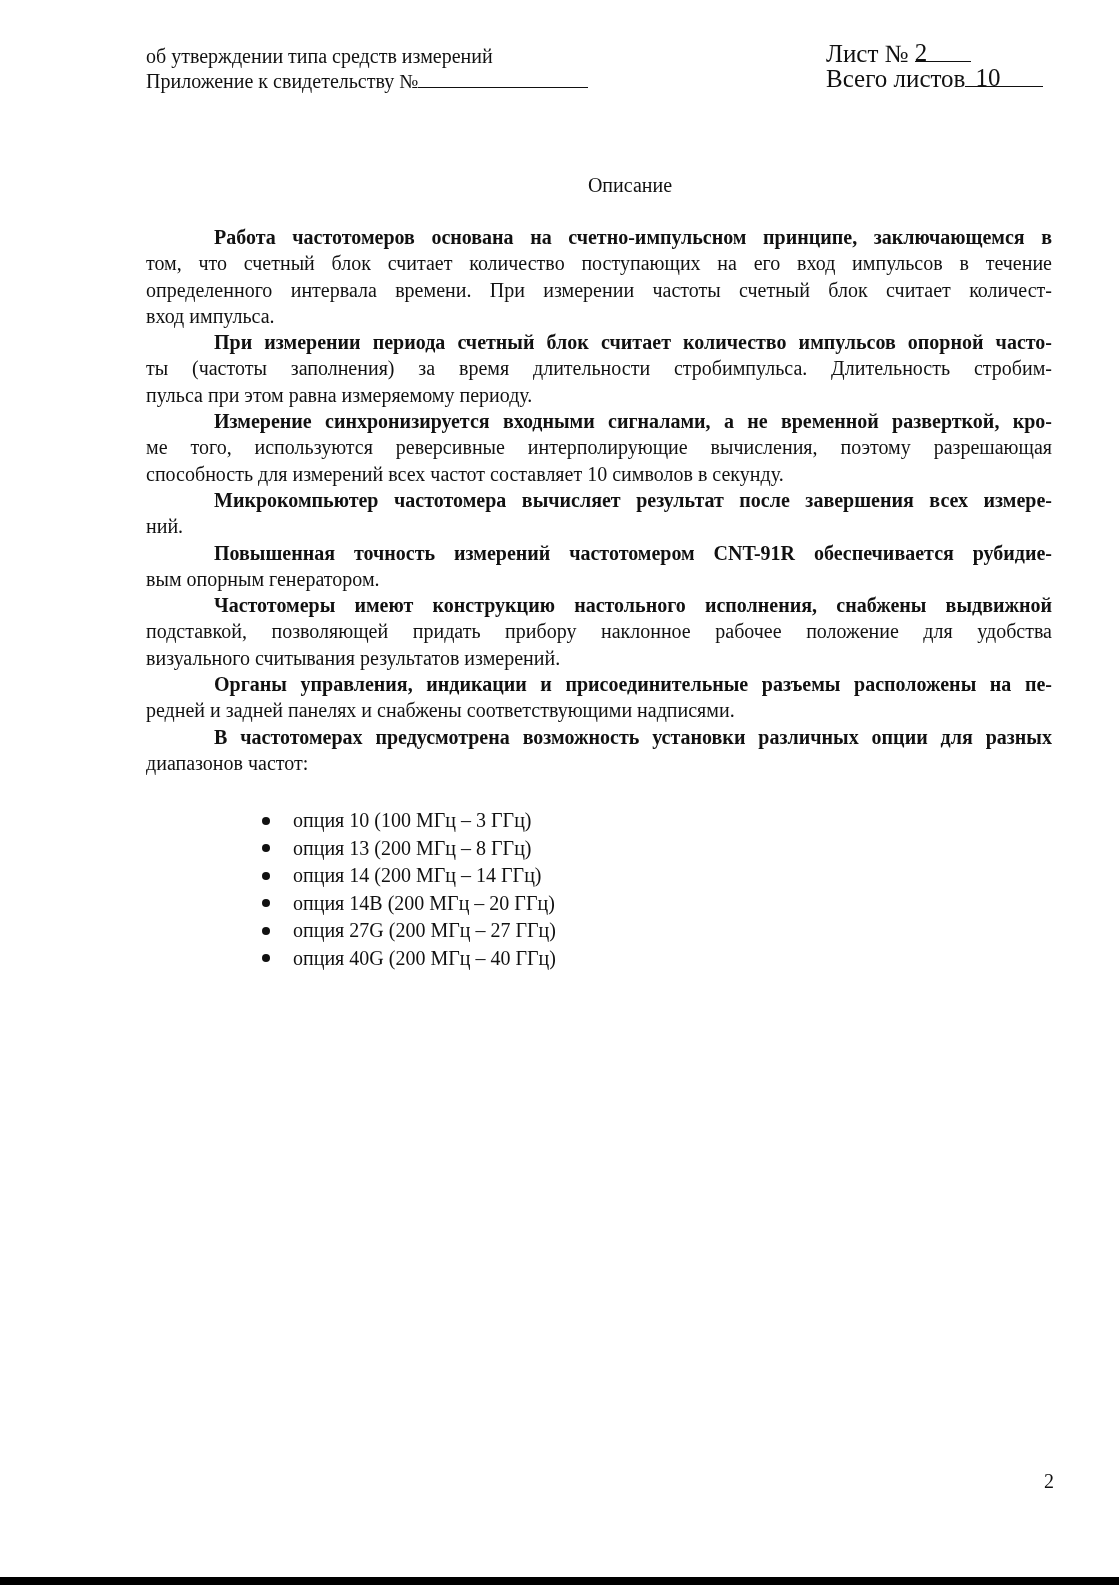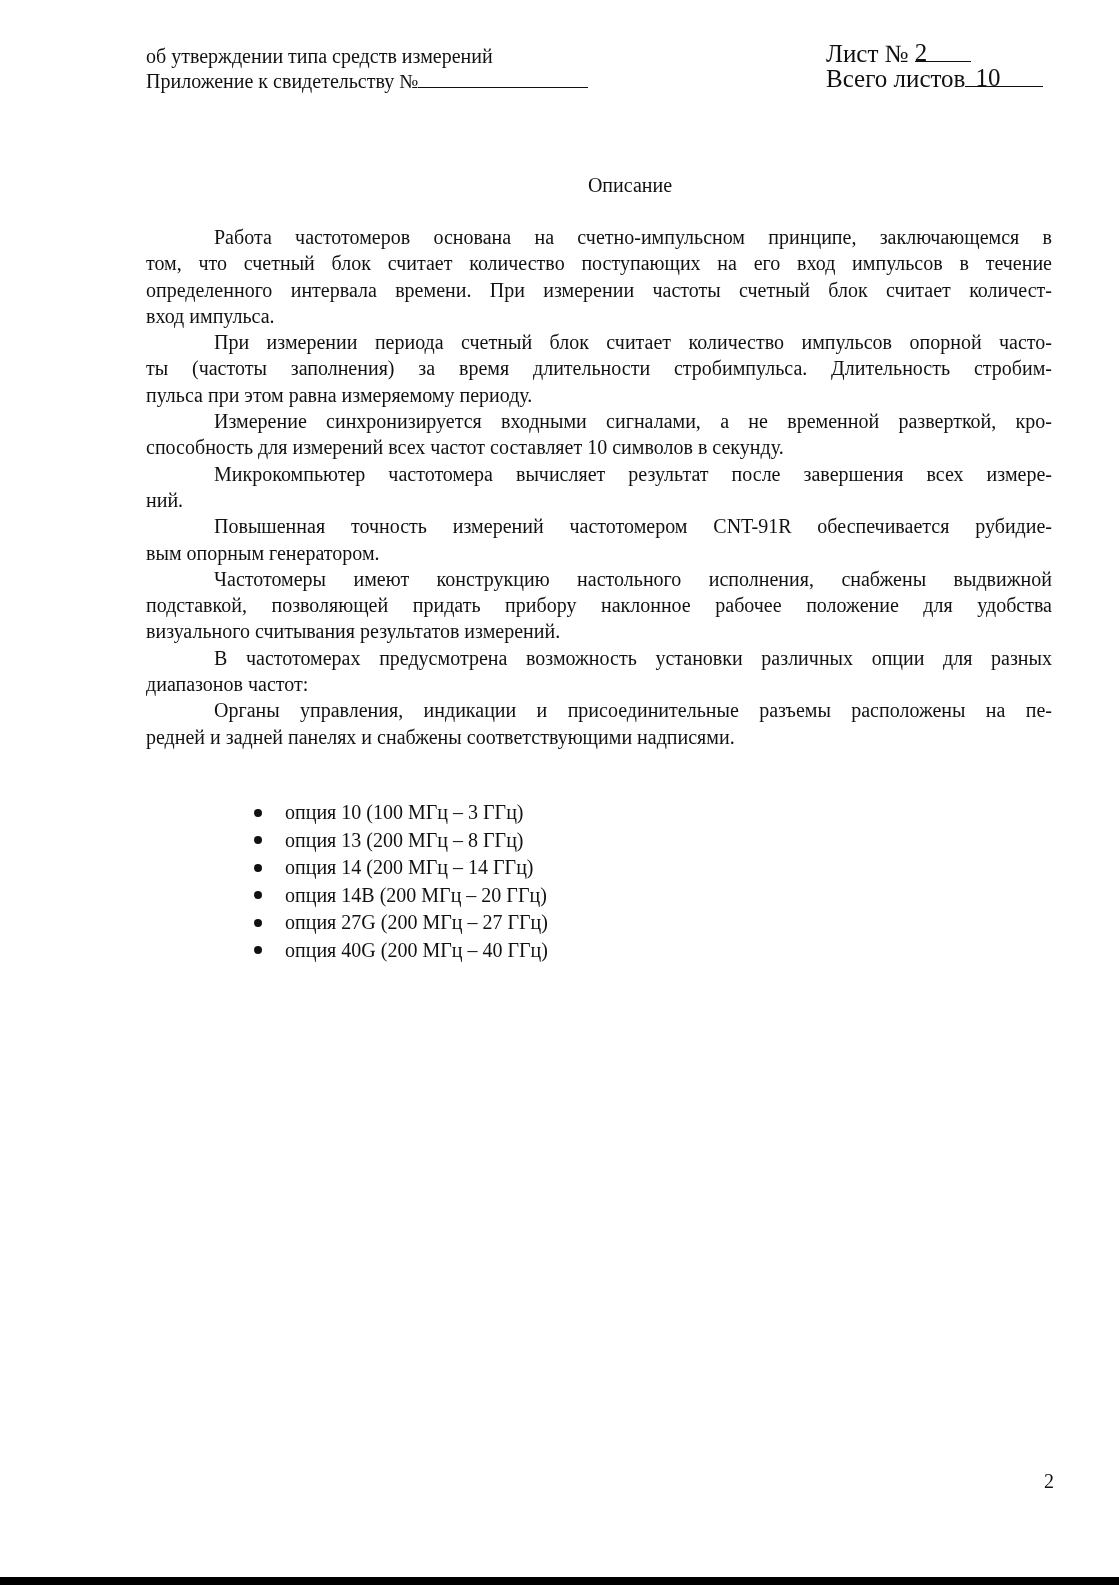--- a/index.html
+++ b/index.html
@@ -9,22 +9,22 @@
   .hdr-right { position: absolute; left: 826px; top: 41px; font-size: 25px; line-height: 25px; }
   .blank { display: inline-block; border-bottom: 1px solid #111; height: 18px; vertical-align: baseline; position: relative; }
   .blank .val { position: absolute; left: 0; bottom: -4px; }
   .u1 { width: 170px; }
   .u-sheet { width: 56px; }
   .u-total { width: 78px; text-align: right; }
   .title { position: absolute; left: 0; width: 1260px; top: 174px; text-align: center; font-size: 20px; }
   .body { position: absolute; left: 146px; top: 224px; width: 906px; font-size: 20px; line-height: 26.3px; }
   .ln { display: block; text-align: justify; text-align-last: justify; white-space: nowrap; height: 26.3px; overflow: hidden; }
   .ln.last { text-align-last: left; }
-  .ind { padding-left: 68px; }
-  .list { position: absolute; left: 250px; top: 799px; font-size: 20px; line-height: 27.5px; margin: 0; padding: 0; list-style: none; }
+  .ind { padding-left: 68px; font-weight: bold; }
+  .list { position: absolute; left: 250px; top: 799px; font-size: 20px; line-height: 27.5px; margin: 8px; padding: 0; list-style: none; }
   .list li { display: flex; align-items: center; height: 27.5px; }
   .bullet { width: 8px; height: 8px; border-radius: 50%; background: #111; margin-left: 4px; margin-right: 23px; }
   .pagenum { position: absolute; left: 1044px; top: 1470px; font-size: 20px; }
   .bottom-bar { position: absolute; left: 0; top: 1577px; width: 1119px; height: 8px; background: #000; }
 </style>
 </head>
 <body>
 
 <div class="hdr-left">
   <div>об утверждении типа средств измерений</div>
@@ -52,42 +52,43 @@
     <span class="ln">определенного интервала времени. При измерении частоты счетный блок считает количест-</span>
     <span class="ln last">вход импульса.</span>
   </div>
   <div>
     <span class="ln ind">При измерении периода счетный блок считает количество импульсов опорной часто-</span>
     <span class="ln">ты (частоты заполнения) за время длительности стробимпульса. Длительность стробим-</span>
     <span class="ln last">пульса при этом равна измеряемому периоду.</span>
   </div>
   <div>
     <span class="ln ind">Измерение синхронизируется входными сигналами, а не временной разверткой, кро-</span>
+    <span class="ln">ме того, используются реверсивные интерполирующие вычисления, поэтому разрешающая</span>
     <span class="ln last">способность для измерений всех частот составляет 10 символов в секунду.</span>
   </div>
   <div>
     <span class="ln ind">Микрокомпьютер частотомера вычисляет результат после завершения всех измере-</span>
     <span class="ln last">ний.</span>
   </div>
   <div>
     <span class="ln ind">Повышенная точность измерений частотомером CNT-91R обеспечивается  рубидие-</span>
     <span class="ln last">вым опорным генератором.</span>
   </div>
   <div>
     <span class="ln ind">Частотомеры имеют конструкцию настольного исполнения, снабжены выдвижной</span>
     <span class="ln">подставкой, позволяющей  придать прибору наклонное рабочее положение для удобства</span>
     <span class="ln last">визуального считывания результатов измерений.</span>
   </div>
   <div>
+    <span class="ln ind">Органы управления, индикации и присоединительные разъемы расположены на пе-</span>
+    <span class="ln last">редней и задней панелях и снабжены соответствующими надписями.</span>
+  </div>
+  <div>
     <span class="ln ind">В частотомерах предусмотрена возможность установки различных опции для разных</span>
     <span class="ln last">диапазонов частот:</span>
-  </div>
-  <div>
-    <span class="ln ind">Органы управления, индикации и присоединительные разъемы расположены на пе-</span>
-    <span class="ln last">редней и задней панелях и снабжены соответствующими надписями.</span>
   </div>
 </div>
 
 <ul class="list">
   <li>
       <span class="bullet"></span>
       <span>опция 10  (100 МГц – 3 ГГц)</span>
     </li>
   <li>
       <span class="bullet"></span>

